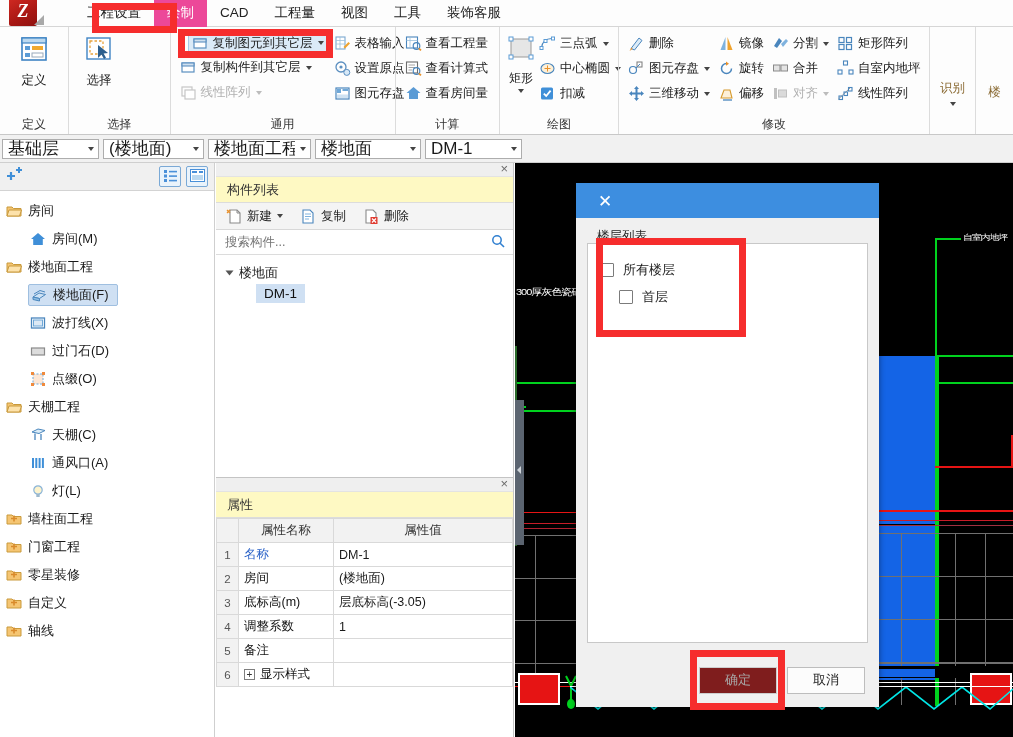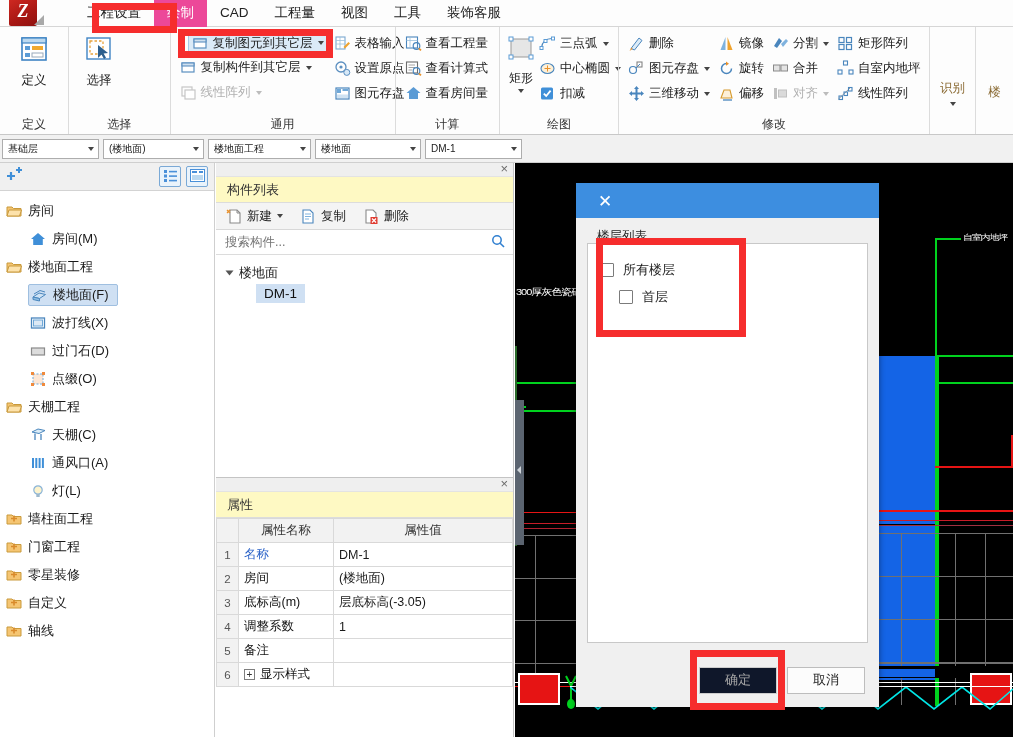--- a/index.html
+++ b/index.html
@@ -73,21 +73,21 @@
 
   
   .selbar{
     position:absolute; left:0; top:135px; width:1013px; height:28px;
     background:#f1f1f1; border-bottom:1px solid #cfcfcf;
     display:flex; align-items:center; padding-left:2px;
   }
   .combo{
     height:20px; background:#fff; border:1px solid #adadad;
     display:flex; align-items:center; padding:0 0 0 5px;
-    margin-right:4px; font-size:10px; position:relative;
+    margin-right:4px; font-size:17px; position:relative;
   }
   .combo .cv{ flex:1; white-space:nowrap; overflow:hidden; }
   .combo .cb{
     width:15px; height:18px; display:flex; align-items:center; justify-content:center;
     border-left:0; flex:none;
   }
 
   
   .treepanel{
     position:absolute; left:0; top:163px; width:215px; height:574px;
@@ -219,21 +219,21 @@
   }
   .dlg-foot{
     height:54px; display:flex; align-items:center; justify-content:flex-end;
     padding-right:14px; gap:10px;
   }
   .dbtn{
     width:78px;height:27px; border:1px solid #bdbdbd; background:#fcfcfc;
     font-size:13px; display:flex;align-items:center;justify-content:center;
     font-family:inherit; color:#222;
   }
-  .dbtn.dis{ background:#0f172a; color:#a8a8a8; border-color:#cdcdcd; }
+  .dbtn.dis{ background:#7f1d1d; color:#a8a8a8; border-color:#cdcdcd; }
 </style>
 </head>
 <body>
 
 <div id="app">
 
   <div class="tabbar">
     <div class="logo">Z</div>
     <div class="tabs">
       <div class="tab">工程设置</div>

